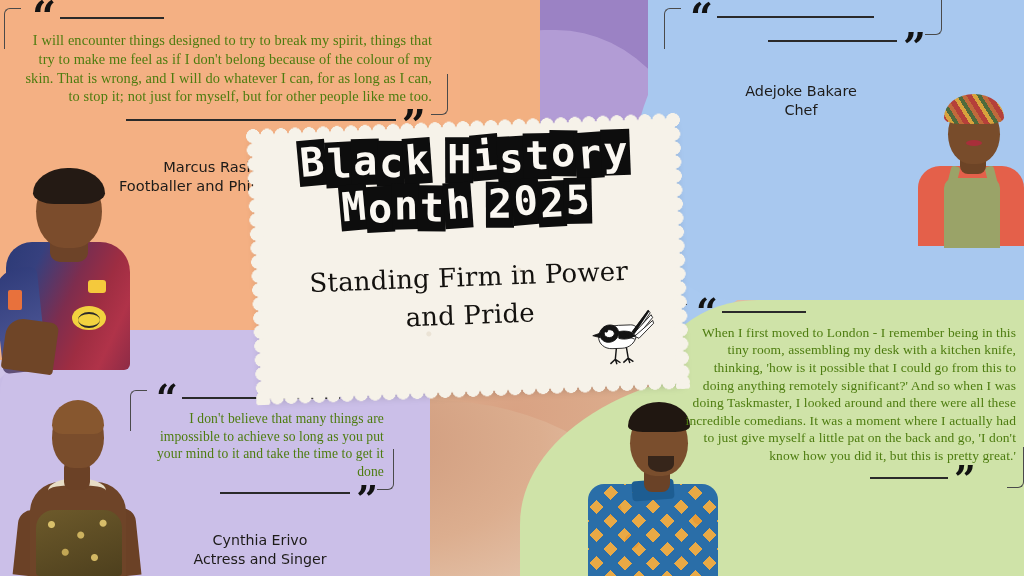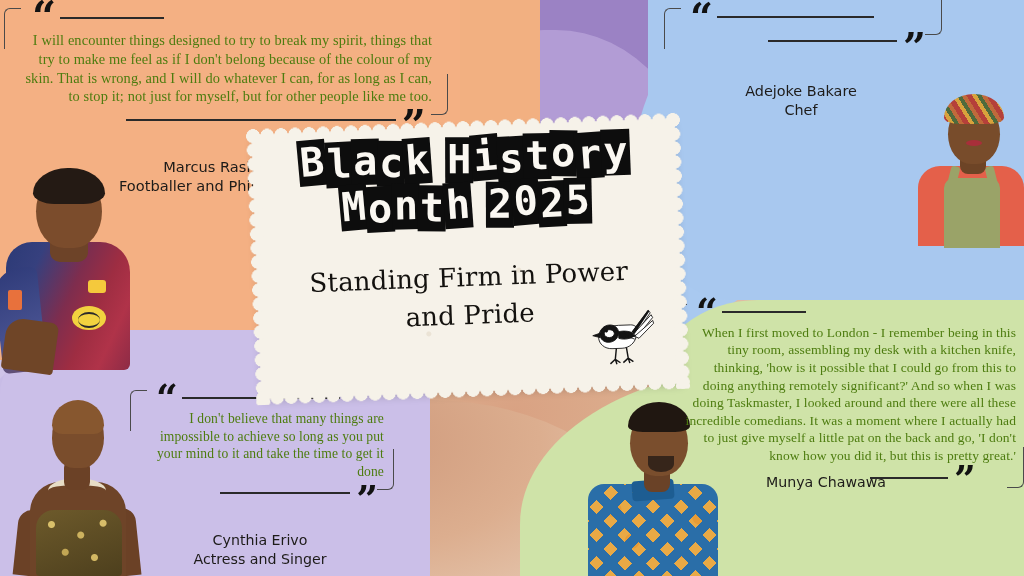--- a/index.html
+++ b/index.html
@@ -507,23 +507,20 @@
     <div class="bracket-tl" style="left:-6px;top:2px;"></div>
     <div class="qtop" style="padding:0 214px 0 20px;">
       <span class="qmark">“</span>
       <span class="qrule"></span>
     </div>
     <div class="qtext" style="padding:1px 4px 0 4px;">When I first moved to London - I remember being in this tiny room, assembling my desk with a kitchen knife, thinking, 'how is it possible that I could go from this to doing anything remotely significant?' And so when I was doing Taskmaster, I looked around and there were all these incredible comedians. It was a moment where I actually had to just give myself a little pat on the back and go, 'I don't know how you did it, but this is pretty great.'</div>
     <div style="position:relative;height:42px;margin-top:1px;">
       <div style="position:absolute;left:194px;top:12px;width:78px;height:2px;background:#2a2a2a;"></div>
       <span class="qmark" style="position:absolute;left:278px;top:4px;">”</span>
       <div class="bracket-br" style="position:absolute;right:-4px;top:-18px;"></div>
-      <div class="attrib" style="position:absolute;left:0;right:44px;top:8px;font-size:14.2px;">
-        <div>Munya Chawawa</div>
-      </div>
     </div>
   </div>
 
   <div class="title-card">
     <div class="tc-side l"></div>
     <div class="tc-side r"></div>
 
     <div class="title-main">
       <span class="tline"><span class="tchar" style="transform: rotate(-3deg) translateY(-2px);">B</span><span class="tchar" style="transform: rotate(-1deg) translateY(1px);">l</span><span class="tchar" style="transform: rotate(1deg) translateY(-1px);">a</span><span class="tchar" style="transform: rotate(3deg) translateY(2px);">c</span><span class="tchar" style="transform: rotate(-2deg) translateY(0px);">k</span><span class="tchar sp" style="transform: rotate(0deg) translateY(-2px);">&nbsp;</span><span class="tchar" style="transform: rotate(2deg) translateY(1px);">H</span><span class="tchar" style="transform: rotate(-3deg) translateY(-1px);">i</span><span class="tchar" style="transform: rotate(-1deg) translateY(2px);">s</span><span class="tchar" style="transform: rotate(1deg) translateY(0px);">t</span><span class="tchar" style="transform: rotate(3deg) translateY(-2px);">o</span><span class="tchar" style="transform: rotate(-2deg) translateY(1px);">r</span><span class="tchar" style="transform: rotate(0deg) translateY(-1px);">y</span></span>
       <span class="tline"><span class="tchar" style="transform: rotate(-3deg) translateY(-2px);">M</span><span class="tchar" style="transform: rotate(-1deg) translateY(1px);">o</span><span class="tchar" style="transform: rotate(1deg) translateY(-1px);">n</span><span class="tchar" style="transform: rotate(3deg) translateY(2px);">t</span><span class="tchar" style="transform: rotate(-2deg) translateY(0px);">h</span><span class="tchar sp" style="transform: rotate(0deg) translateY(-2px);">&nbsp;</span><span class="tchar" style="transform: rotate(2deg) translateY(1px);">2</span><span class="tchar" style="transform: rotate(-3deg) translateY(-1px);">0</span><span class="tchar" style="transform: rotate(-1deg) translateY(2px);">2</span><span class="tchar" style="transform: rotate(1deg) translateY(0px);">5</span></span>

